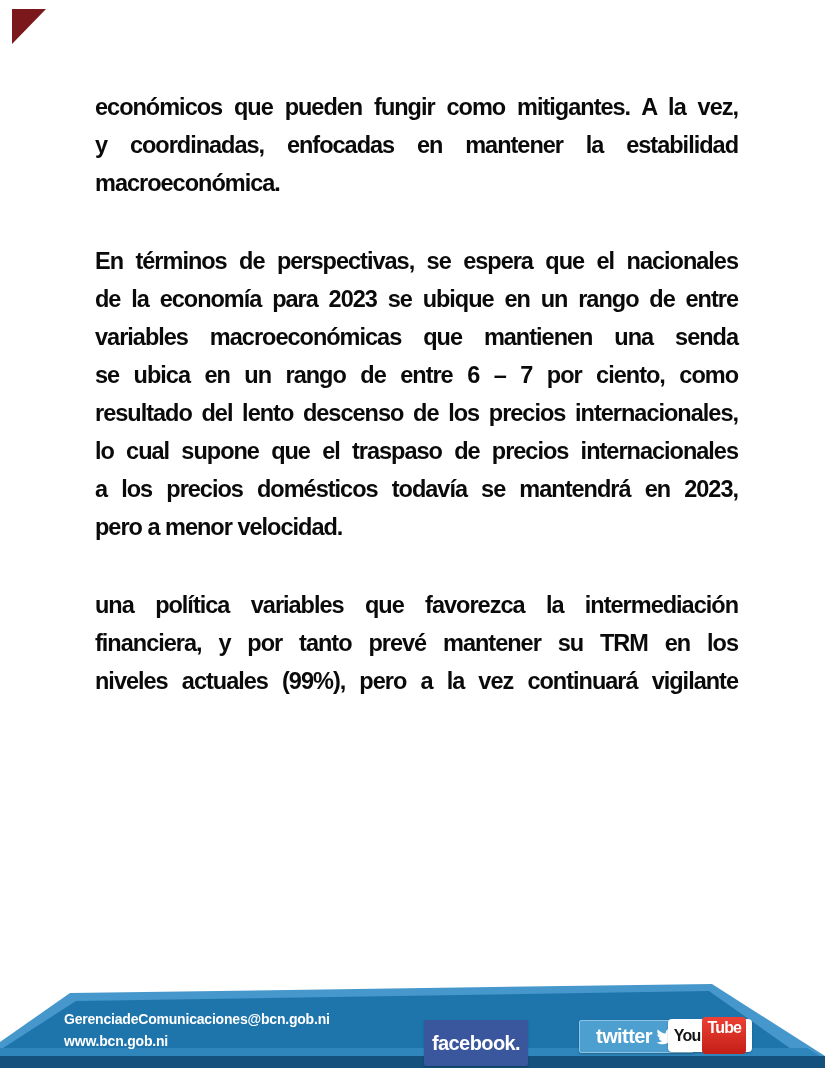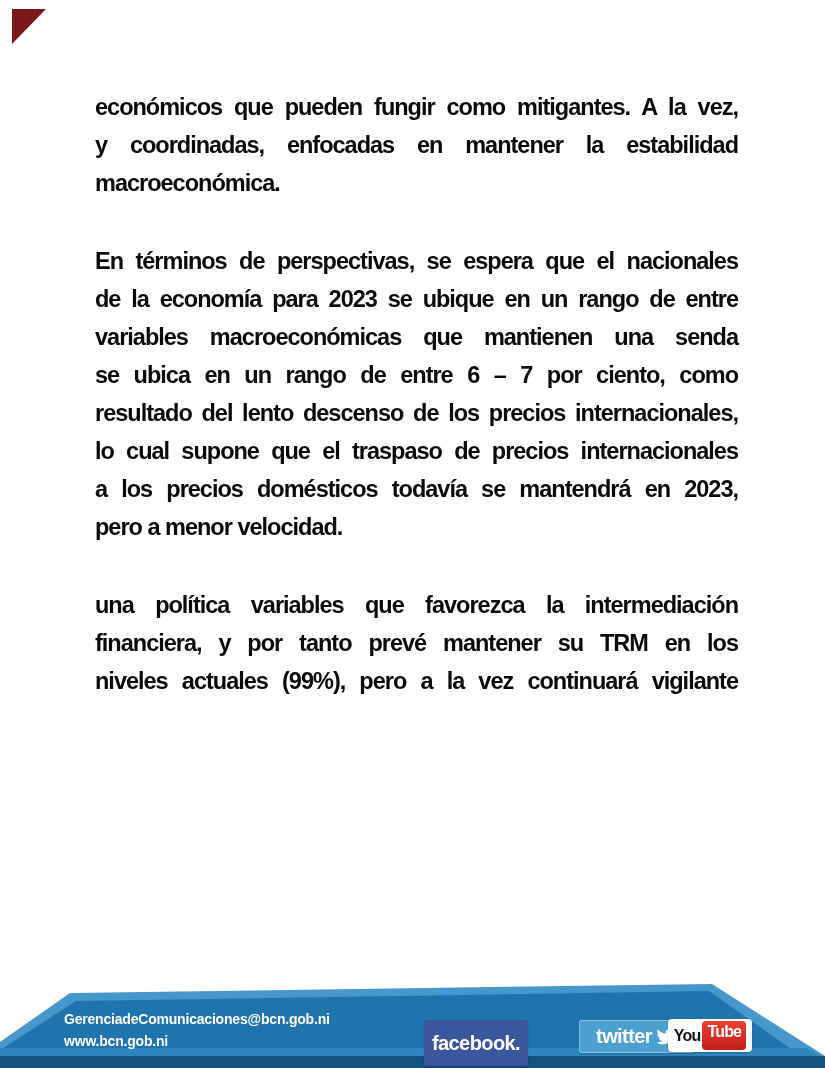--- a/index.html
+++ b/index.html
@@ -56,21 +56,21 @@
   .tw svg { margin-left: 3px; }
   .yt {
     left: 668px; top: 1019px; width: 84px; height: 33px;
     background: #ffffff; border-radius: 4px; gap: 2px;
     box-shadow: 0 1px 2px rgba(0,0,0,0.25);
   }
   .yt .you { color: #141414; font-size: 16px; font-weight: 700; letter-spacing: -0.8px; }
   .yt .tube {
     background: linear-gradient(180deg, #ee4035 0%, #c21f17 100%);
     color: #ffffff; font-size: 16px; font-weight: 700; letter-spacing: -0.8px;
-    border-radius: 4px; padding: 2px 5px 9px 5px;
+    border-radius: 4px; padding: 2px 5px 17px 5px;
   }
 </style>
 </head>
 <body>
 
 <div class="page">
 
   <svg class="corner-svg" width="60" height="60" viewBox="0 0 60 60">
     <polygon points="12,9 46,9 12,44" fill="#7b181b"></polygon>
   </svg>

